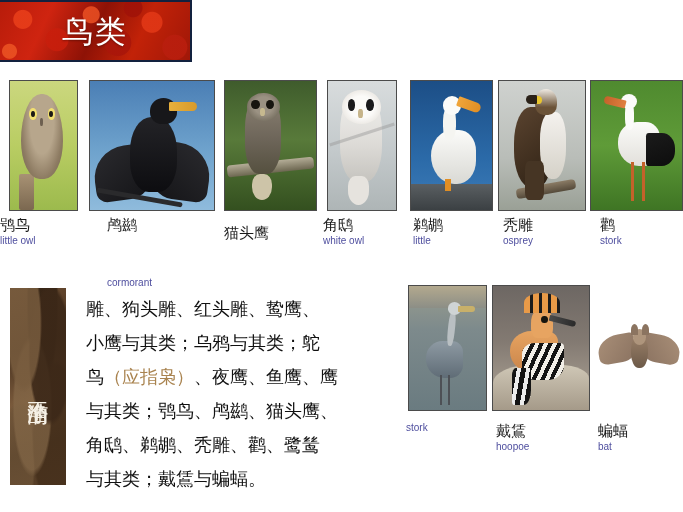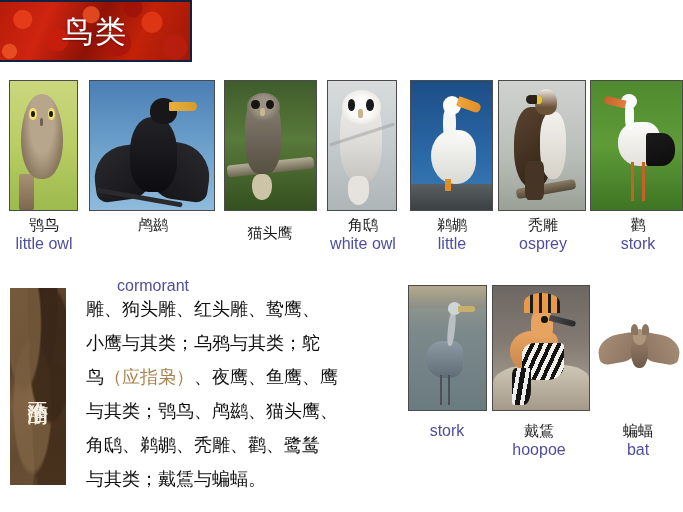--- a/index.html
+++ b/index.html
@@ -58,34 +58,33 @@
     box-sizing: border-box;
     overflow: hidden;
     background: #dcdcdc;
   }
   .photo-card.noborder { border: none; background: #ffffff; }
   .photo-inner { width: 100%; height: 100%; position: relative; }
 
   
   .caption {
     position: absolute;
-    text-align: center;
     line-height: 1.15;
     white-space: nowrap;
   }
   .caption .cn {
     display: block;
     color: #1a1a1a;
     font-size: 15px;
     margin-bottom: 2px;
   }
   .caption .en {
     display: block;
     color: #4e4e9e;
-    font-size: 16px;
+    font-size: 10px;
   }
 
   
   #unclean-box {
     position: absolute;
     left: 10px;
     top: 288px;
     width: 56px;
     height: 197px;
     box-sizing: border-box;

